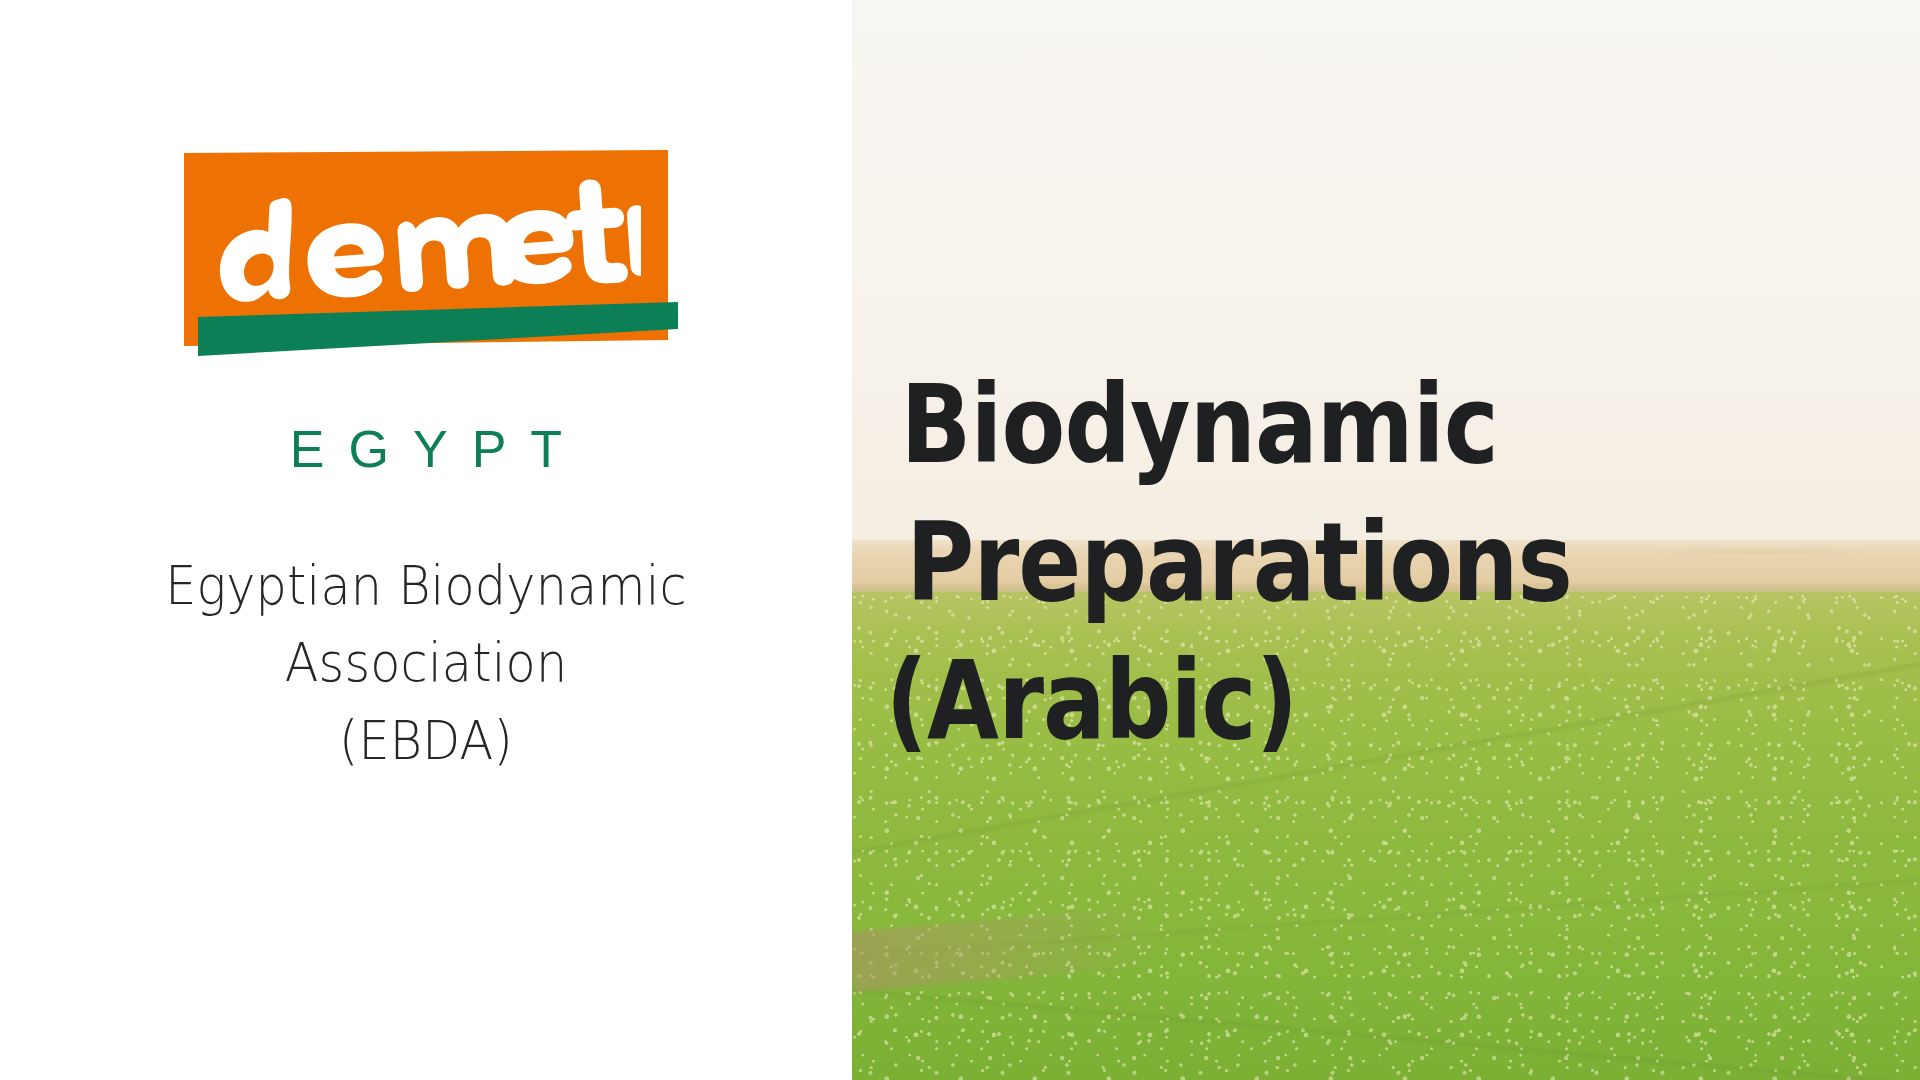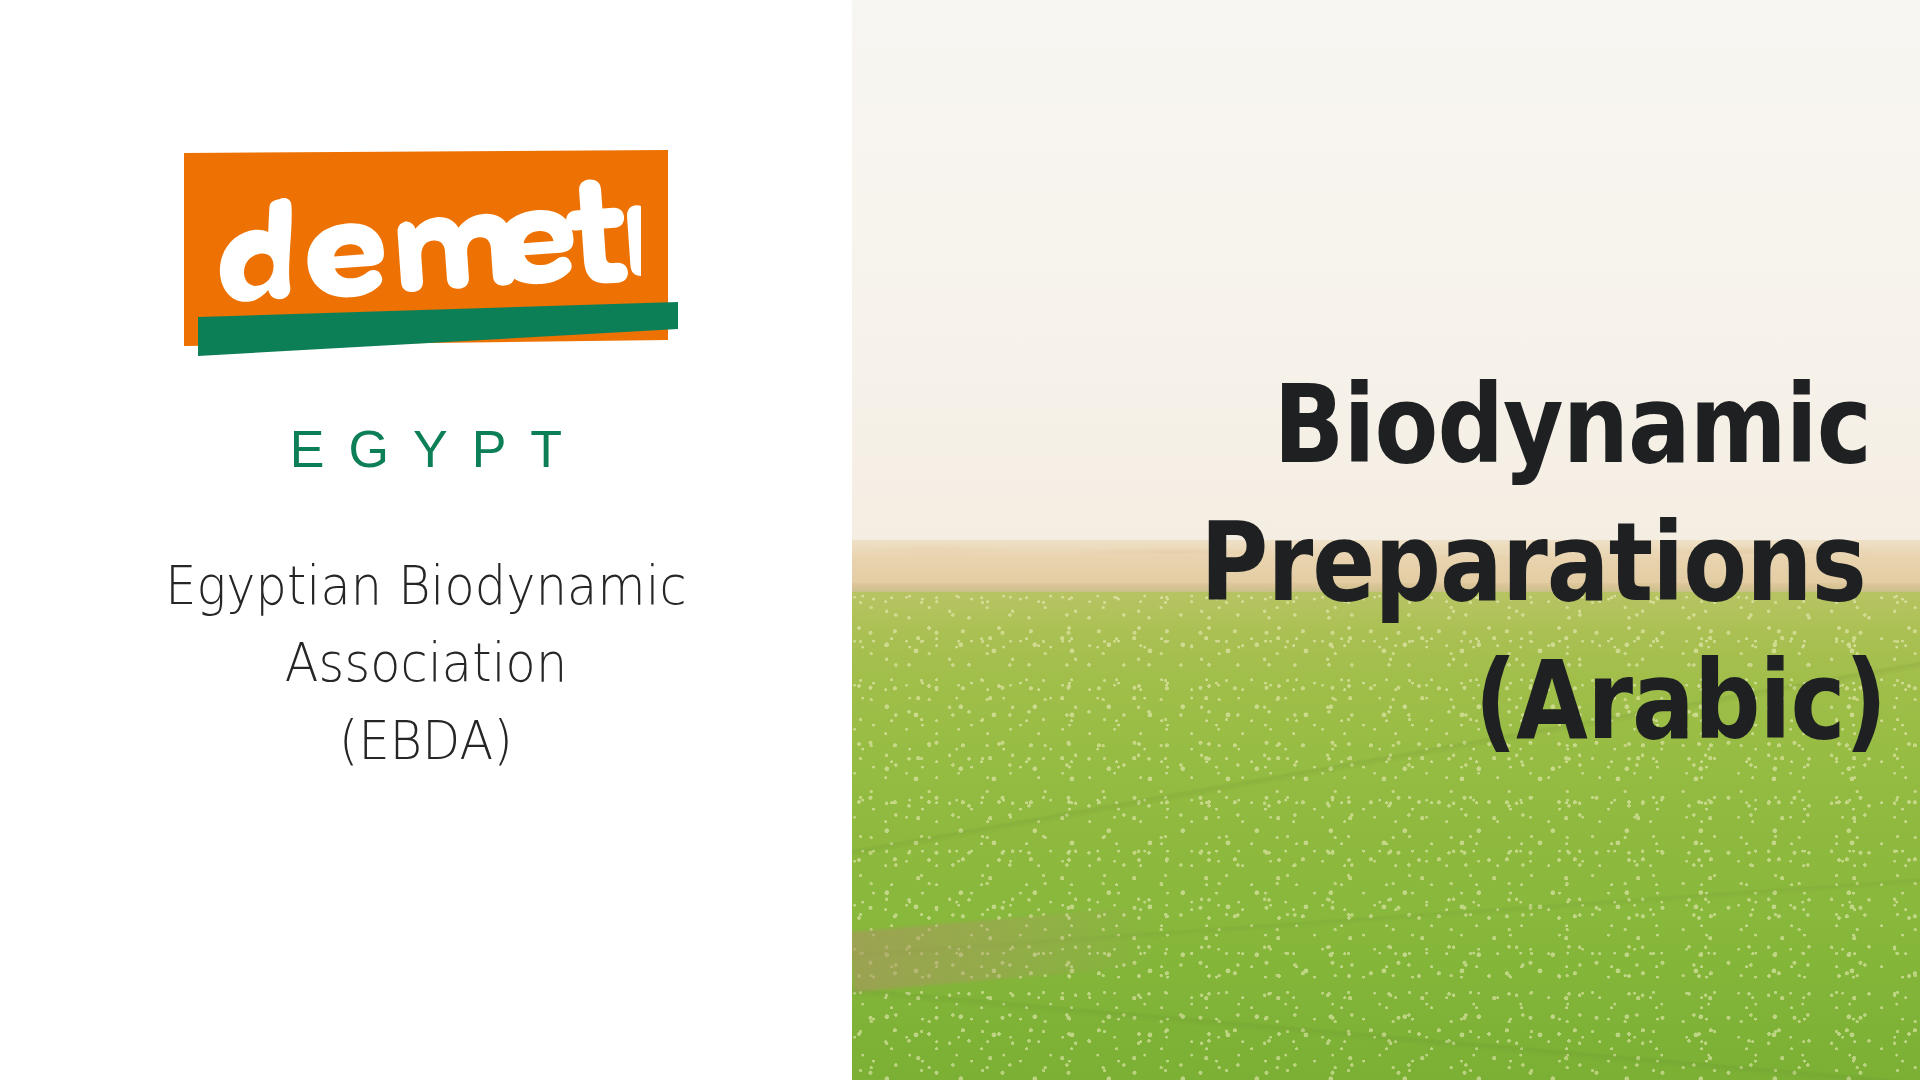--- a/index.html
+++ b/index.html
@@ -238,21 +238,21 @@
 
   
   #title-overlay {
     position: absolute;
     left: 852px;
     top: 0;
     width: 1068px;
     height: 1080px;
     display: flex;
     flex-direction: column;
-    align-items: flex-end;
+    align-items: flex-start;
     justify-content: center;
     padding-top: 46px;
     box-sizing: border-box;
     pointer-events: none;
   }
 
   .title-line {
     color: #1E2022;
     font-family: "DejaVu Sans", sans-serif;
     font-weight: bold;

